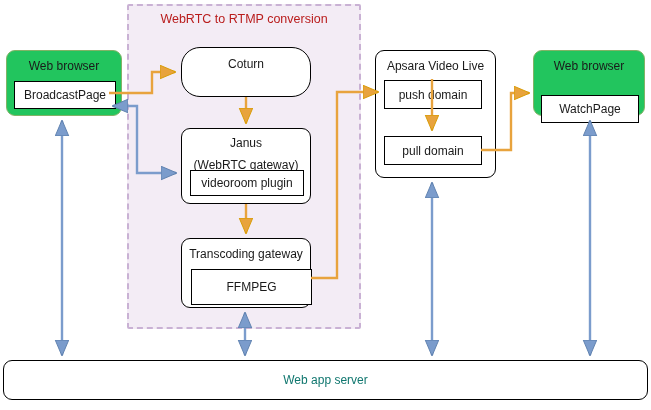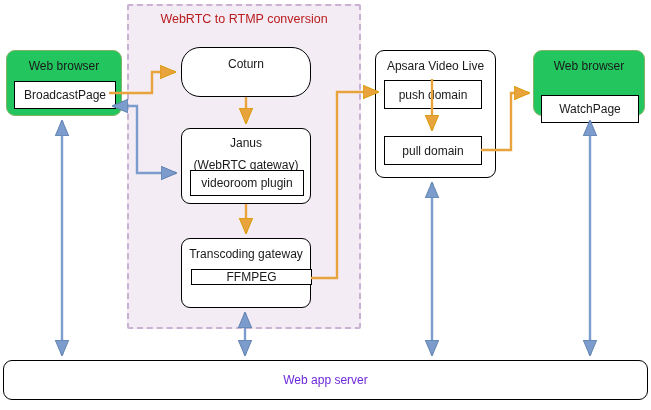--- a/index.html
+++ b/index.html
@@ -46,21 +46,21 @@
     position:absolute;left:0;right:0;
     text-align:center;
     font-size:12px;color:#1a1a1a;
     line-height:14px;
     white-space:nowrap;
   }
 
   .bar-label{
     position:absolute;left:0;right:0;top:50%;
     transform:translateY(-50%);
-    text-align:center;font-size:12px;color:#6d28d9;
+    text-align:center;font-size:12px;color:#0f766e;
   }
 
   svg.overlay{position:absolute;left:0;top:0;width:651px;height:410px;
               pointer-events:none;overflow:visible;}
 </style>
 </head>
 <body>
 
 <div id="canvas">
 
@@ -81,21 +81,21 @@
   <div class="abs rbox" style="left:181px;top:128px;width:130px;height:76px;">
     <div class="box-title" style="top:7px;">Janus</div>
     <div class="box-title" style="top:21px;margin-top:8px;">(WebRTC gateway)</div>
     <div class="sbox abs" style="left:8px;top:41px;width:114px;height:26px;">
       <span class="sbox-label">videoroom plugin</span>
     </div>
   </div>
 
   <div class="abs rbox" style="left:181px;top:238px;width:130px;height:70px;">
     <div class="box-title" style="top:8px;">Transcoding gateway</div>
-    <div class="sbox abs" style="left:9px;top:30px;width:121px;height:16px;">
+    <div class="sbox abs" style="left:9px;top:30px;width:121px;height:36px;">
       <span class="sbox-label">FFMPEG</span>
     </div>
   </div>
 
   <div class="abs rbox" style="left:375px;top:50px;width:121px;height:128px;">
     <div class="box-title" style="top:8px;">Apsara Video Live</div>
     <div class="sbox abs" style="left:8px;top:29px;width:98px;height:29px;">
       <span class="sbox-label">push domain</span>
     </div>
     <div class="sbox abs" style="left:8px;top:85px;width:98px;height:29px;">

